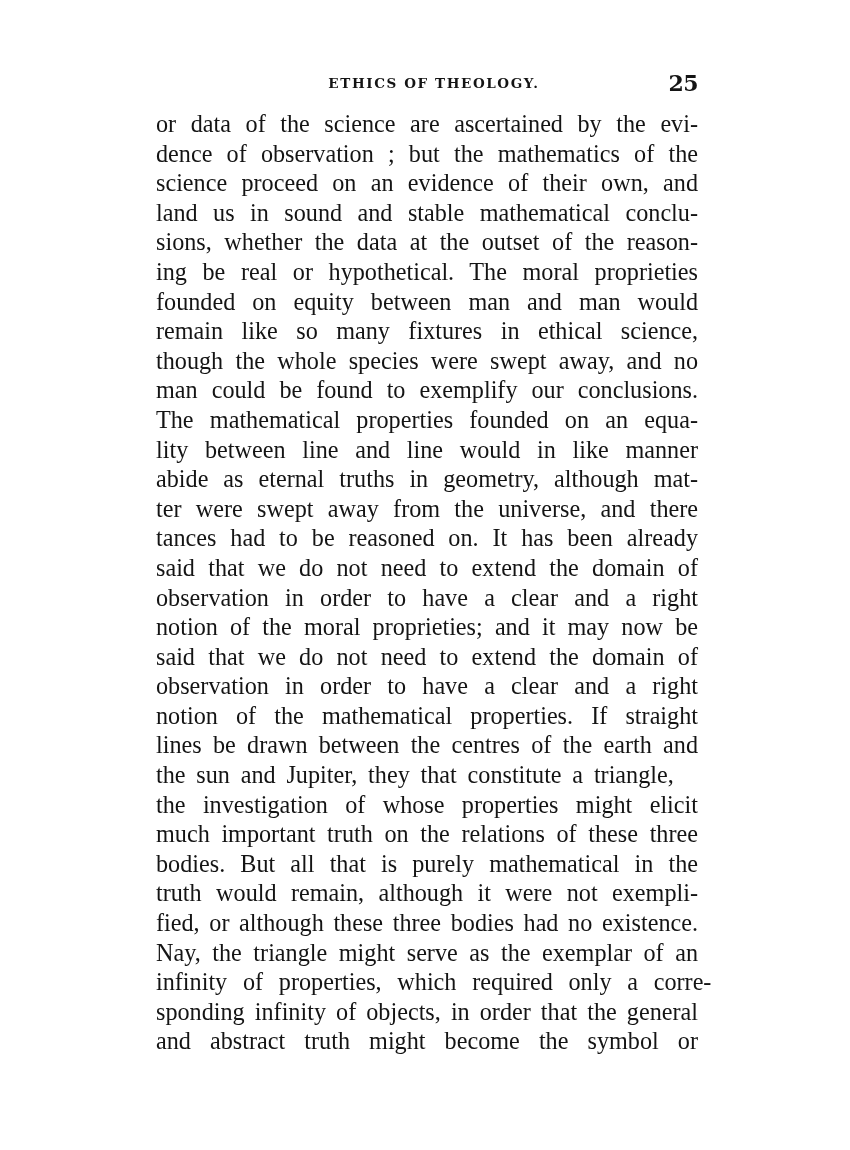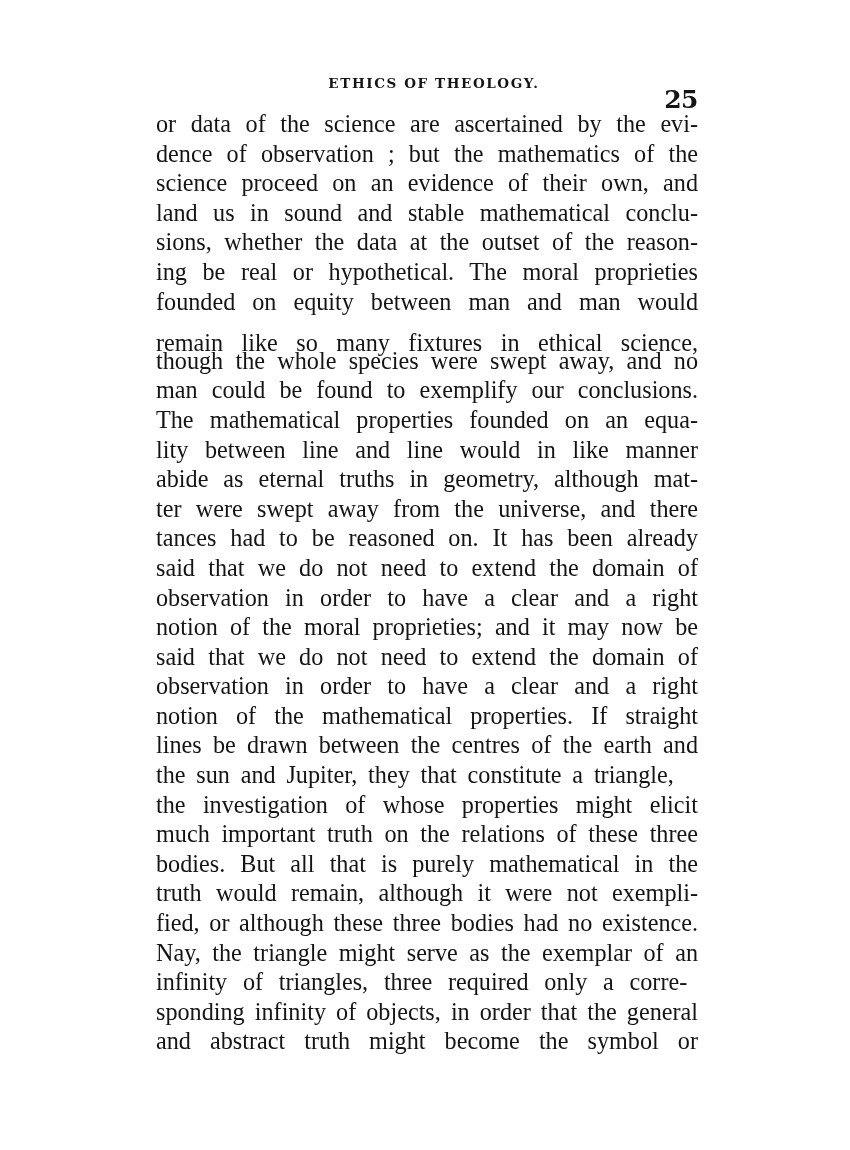--- a/index.html
+++ b/index.html
@@ -40,23 +40,22 @@
       top: 5px;
       padding-left: 14px;
       box-sizing: border-box;
     }
     .page-number {
       position: absolute;
       right: 0;
       top: 0;
       font-family: "DejaVu Serif", serif;
       font-weight: bold;
-      font-size: 25px;
+      font-size: 22px;
       letter-spacing: -0.5px;
-      margin-top: 15px;
     }
     .body-text {
       position: absolute;
       top: 109px;
       left: 0;
       width: 542px;
       font-family: "Liberation Serif", serif;
       font-size: 24.2px;
       line-height: 29.6px;
     }
@@ -82,21 +81,21 @@
   </div>
 
   <div class="body-text">
     <span class="line"><span style="white-space: pre; display: inline-block; word-spacing: 8.51389px;">or data of the science are ascertained by the evi-</span></span>
     <span class="line"><span style="white-space: pre; display: inline-block; word-spacing: 8.13867px;">dence of observation ; but the mathematics of the</span></span>
     <span class="line"><span style="white-space: pre; display: inline-block; word-spacing: 8.23047px;">science proceed on an evidence of their own, and</span></span>
     <span class="line"><span style="white-space: pre; display: inline-block; word-spacing: 9.39509px;">land us in sound and stable mathematical conclu-</span></span>
     <span class="line"><span style="white-space: pre; display: inline-block; word-spacing: 6.48785px;">sions, whether the data at the outset of the reason-</span></span>
     <span class="line"><span style="white-space: pre; display: inline-block; word-spacing: 9.55804px;">ing be real or hypothetical. The moral proprieties</span></span>
     <span class="line"><span style="white-space: pre; display: inline-block; word-spacing: 10.9286px;">founded on equity between man and man would</span></span>
-    <span class="line"><span style="white-space: pre; display: inline-block; word-spacing: 12.375px; margin-top: 12px;">remain like so many fixtures in ethical science,</span></span>
+    <span class="line"><span style="white-space: pre; display: inline-block; word-spacing: 12.375px;">remain like so many fixtures in ethical science,</span></span>
     <span class="line"><span style="white-space: pre; display: inline-block; word-spacing: 6.23438px;">though the whole species were swept away, and no</span></span>
     <span class="line"><span style="white-space: pre; display: inline-block; word-spacing: 7.95089px;">man could be found to exemplify our conclusions.</span></span>
     <span class="line"><span style="white-space: pre; display: inline-block; word-spacing: 10.1875px;">The mathematical properties founded on an equa-</span></span>
     <span class="line"><span style="white-space: pre; display: inline-block; word-spacing: 10.6543px;">lity between line and line would in like manner</span></span>
     <span class="line"><span style="white-space: pre; display: inline-block; word-spacing: 8.94866px;">abide as eternal truths in geometry, although mat-</span></span>
     <span class="line"><span style="white-space: pre; display: inline-block; word-spacing: 8.23047px;">ter were swept away from the universe, and there</span></span>
     <span class="line"><span style="white-space: pre; display: inline-block; word-spacing: 7.83681px;">tances had to be reasoned on. It has been already</span></span>
     <span class="line"><span style="white-space: pre; display: inline-block; word-spacing: 7.17969px;">said that we do not need to extend the domain of</span></span>
     <span class="line"><span style="white-space: pre; display: inline-block; word-spacing: 10.1493px;">observation in order to have a clear and a right</span></span>
     <span class="line"><span style="white-space: pre; display: inline-block; word-spacing: 6.11111px;">notion of the moral proprieties; and it may now be</span></span>
@@ -104,17 +103,17 @@
     <span class="line"><span style="white-space: pre; display: inline-block; word-spacing: 10.1493px;">observation in order to have a clear and a right</span></span>
     <span class="line"><span style="white-space: pre; display: inline-block; word-spacing: 12.0833px;">notion of the mathematical properties. If straight</span></span>
     <span class="line"><span style="white-space: pre; display: inline-block; word-spacing: 5.22569px;">lines be drawn between the centres of the earth and</span></span>
     <span class="line"><span style="white-space: pre; display: inline-block; word-spacing: 4.72852px;">the sun and Jupiter, they that constitute a triangle,</span></span>
     <span class="line"><span style="white-space: pre; display: inline-block; word-spacing: 11.2917px;">the investigation of whose properties might elicit</span></span>
     <span class="line"><span style="white-space: pre; display: inline-block; word-spacing: 5.61719px;">much important truth on the relations of these three</span></span>
     <span class="line"><span style="white-space: pre; display: inline-block; word-spacing: 9.05859px;">bodies. But all that is purely mathematical in the</span></span>
     <span class="line"><span style="white-space: pre; display: inline-block; word-spacing: 8.33705px;">truth would remain, although it were not exempli-</span></span>
     <span class="line"><span style="white-space: pre; display: inline-block; word-spacing: 3.60547px;">fied, or although these three bodies had no existence.</span></span>
     <span class="line"><span style="white-space: pre; display: inline-block; word-spacing: 5.47222px;">Nay, the triangle might serve as the exemplar of an</span></span>
-    <span class="line"><span style="white-space: pre; display: inline-block; word-spacing: 9.6875px;">infinity of triangles, three required only a corre-</span></span>
+    <span class="line"><span style="white-space: pre; display: inline-block; word-spacing: 9.6875px;">infinity of properties, which required only a corre-</span></span>
     <span class="line"><span style="white-space: pre; display: inline-block; word-spacing: 4.02148px;">sponding infinity of objects, in order that the general</span></span>
     <span class="line last"><span style="white-space: pre; display: inline-block; word-spacing: 13.0402px;">and abstract truth might become the symbol or</span></span>
   </div>
 </div>
 
 </body></html>

